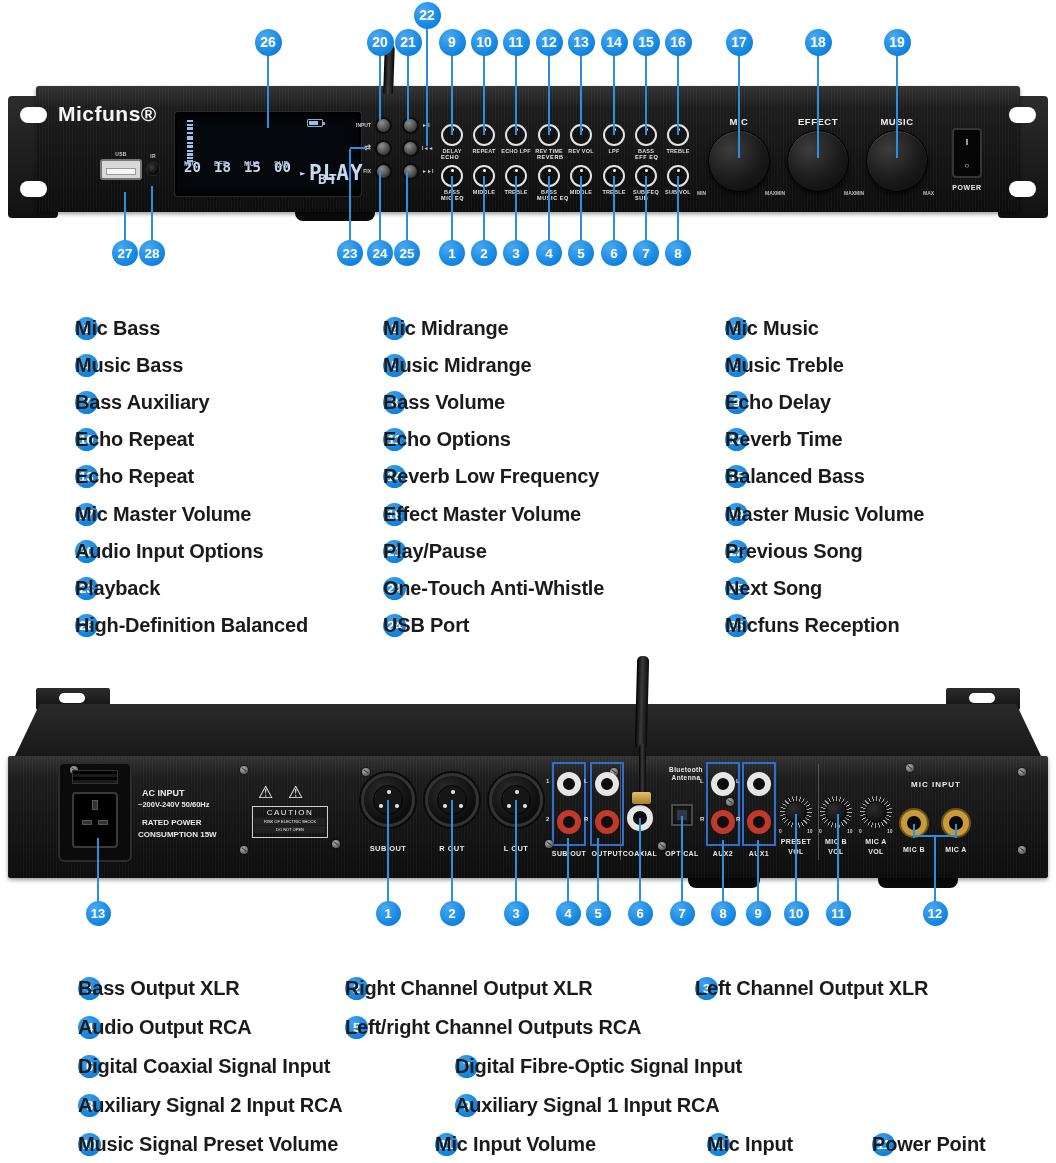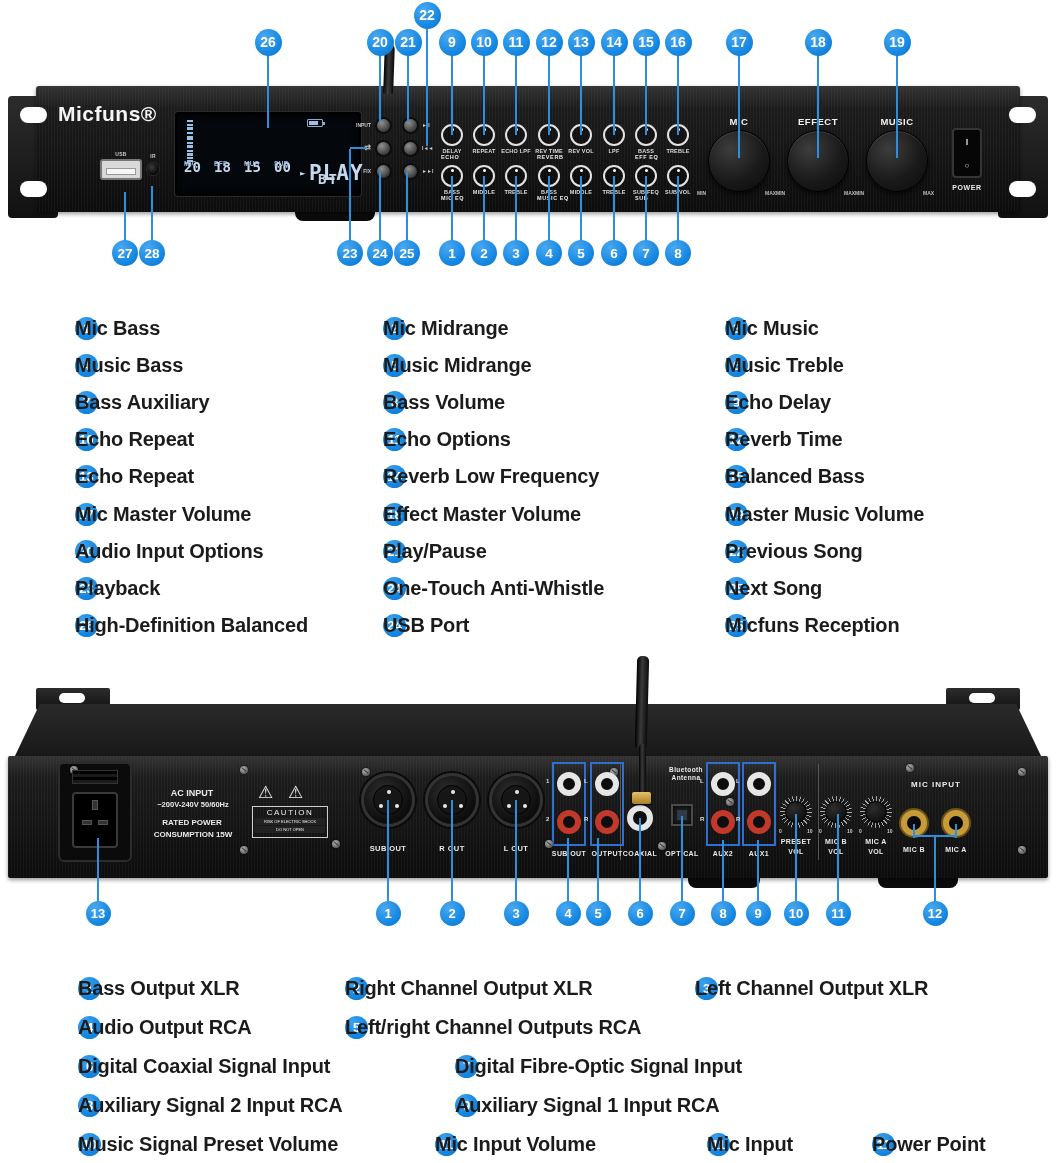--- a/index.html
+++ b/index.html
@@ -74,21 +74,21 @@
   .sep{width:1px;background:#555;z-index:7;}
   .screw{width:8px;height:8px;border-radius:50%;z-index:7;
          background:radial-gradient(circle at 35% 30%,#b5b5b5,#5c5c5c 75%);box-shadow:0 0 2px #000;}
   .screw::after{content:"";position:absolute;left:1px;right:1px;top:3px;height:1px;background:#333;transform:rotate(40deg);}
   .tick-knob{border-radius:50%;z-index:7;background:repeating-conic-gradient(#a8a8a8 0 4deg,transparent 4deg 15deg);}
   .tick-knob b{position:absolute;left:5px;top:5px;right:5px;bottom:5px;border-radius:50%;
                background:radial-gradient(circle at 38% 32%,#2d2d2d,#101010 75%);border:1px solid #000;}
   .scale-num{color:#ccc;font-weight:700;font-size:5px;z-index:8;}
   .jack{border-radius:50%;z-index:7;background:#0a0a0a;border:6px solid #c79a3a;
         box-shadow:0 0 0 2px #6e5316,inset 0 0 3px #000;}
-  .ac-text{color:#e9e9e9;font-weight:700;text-align:center;z-index:8;white-space:nowrap;}
+  .ac-text{color:#e9e9e9;font-weight:700;z-index:8;white-space:nowrap;}
   .caution-box{border:1px solid #cfcfcf;z-index:8;color:#eee;text-align:center;}
   .warn{color:#e8e8e8;font-size:17px;z-index:8;}
 </style>
 </head>
 <body>
 
 <div id="scene">
 
   <div class="antenna" style="left:384px;top:44px;width:10px;height:50px;transform:rotate(2deg);"></div>
   <div class="foot" style="left:295px;top:208px;width:80px;height:13px;"></div>

